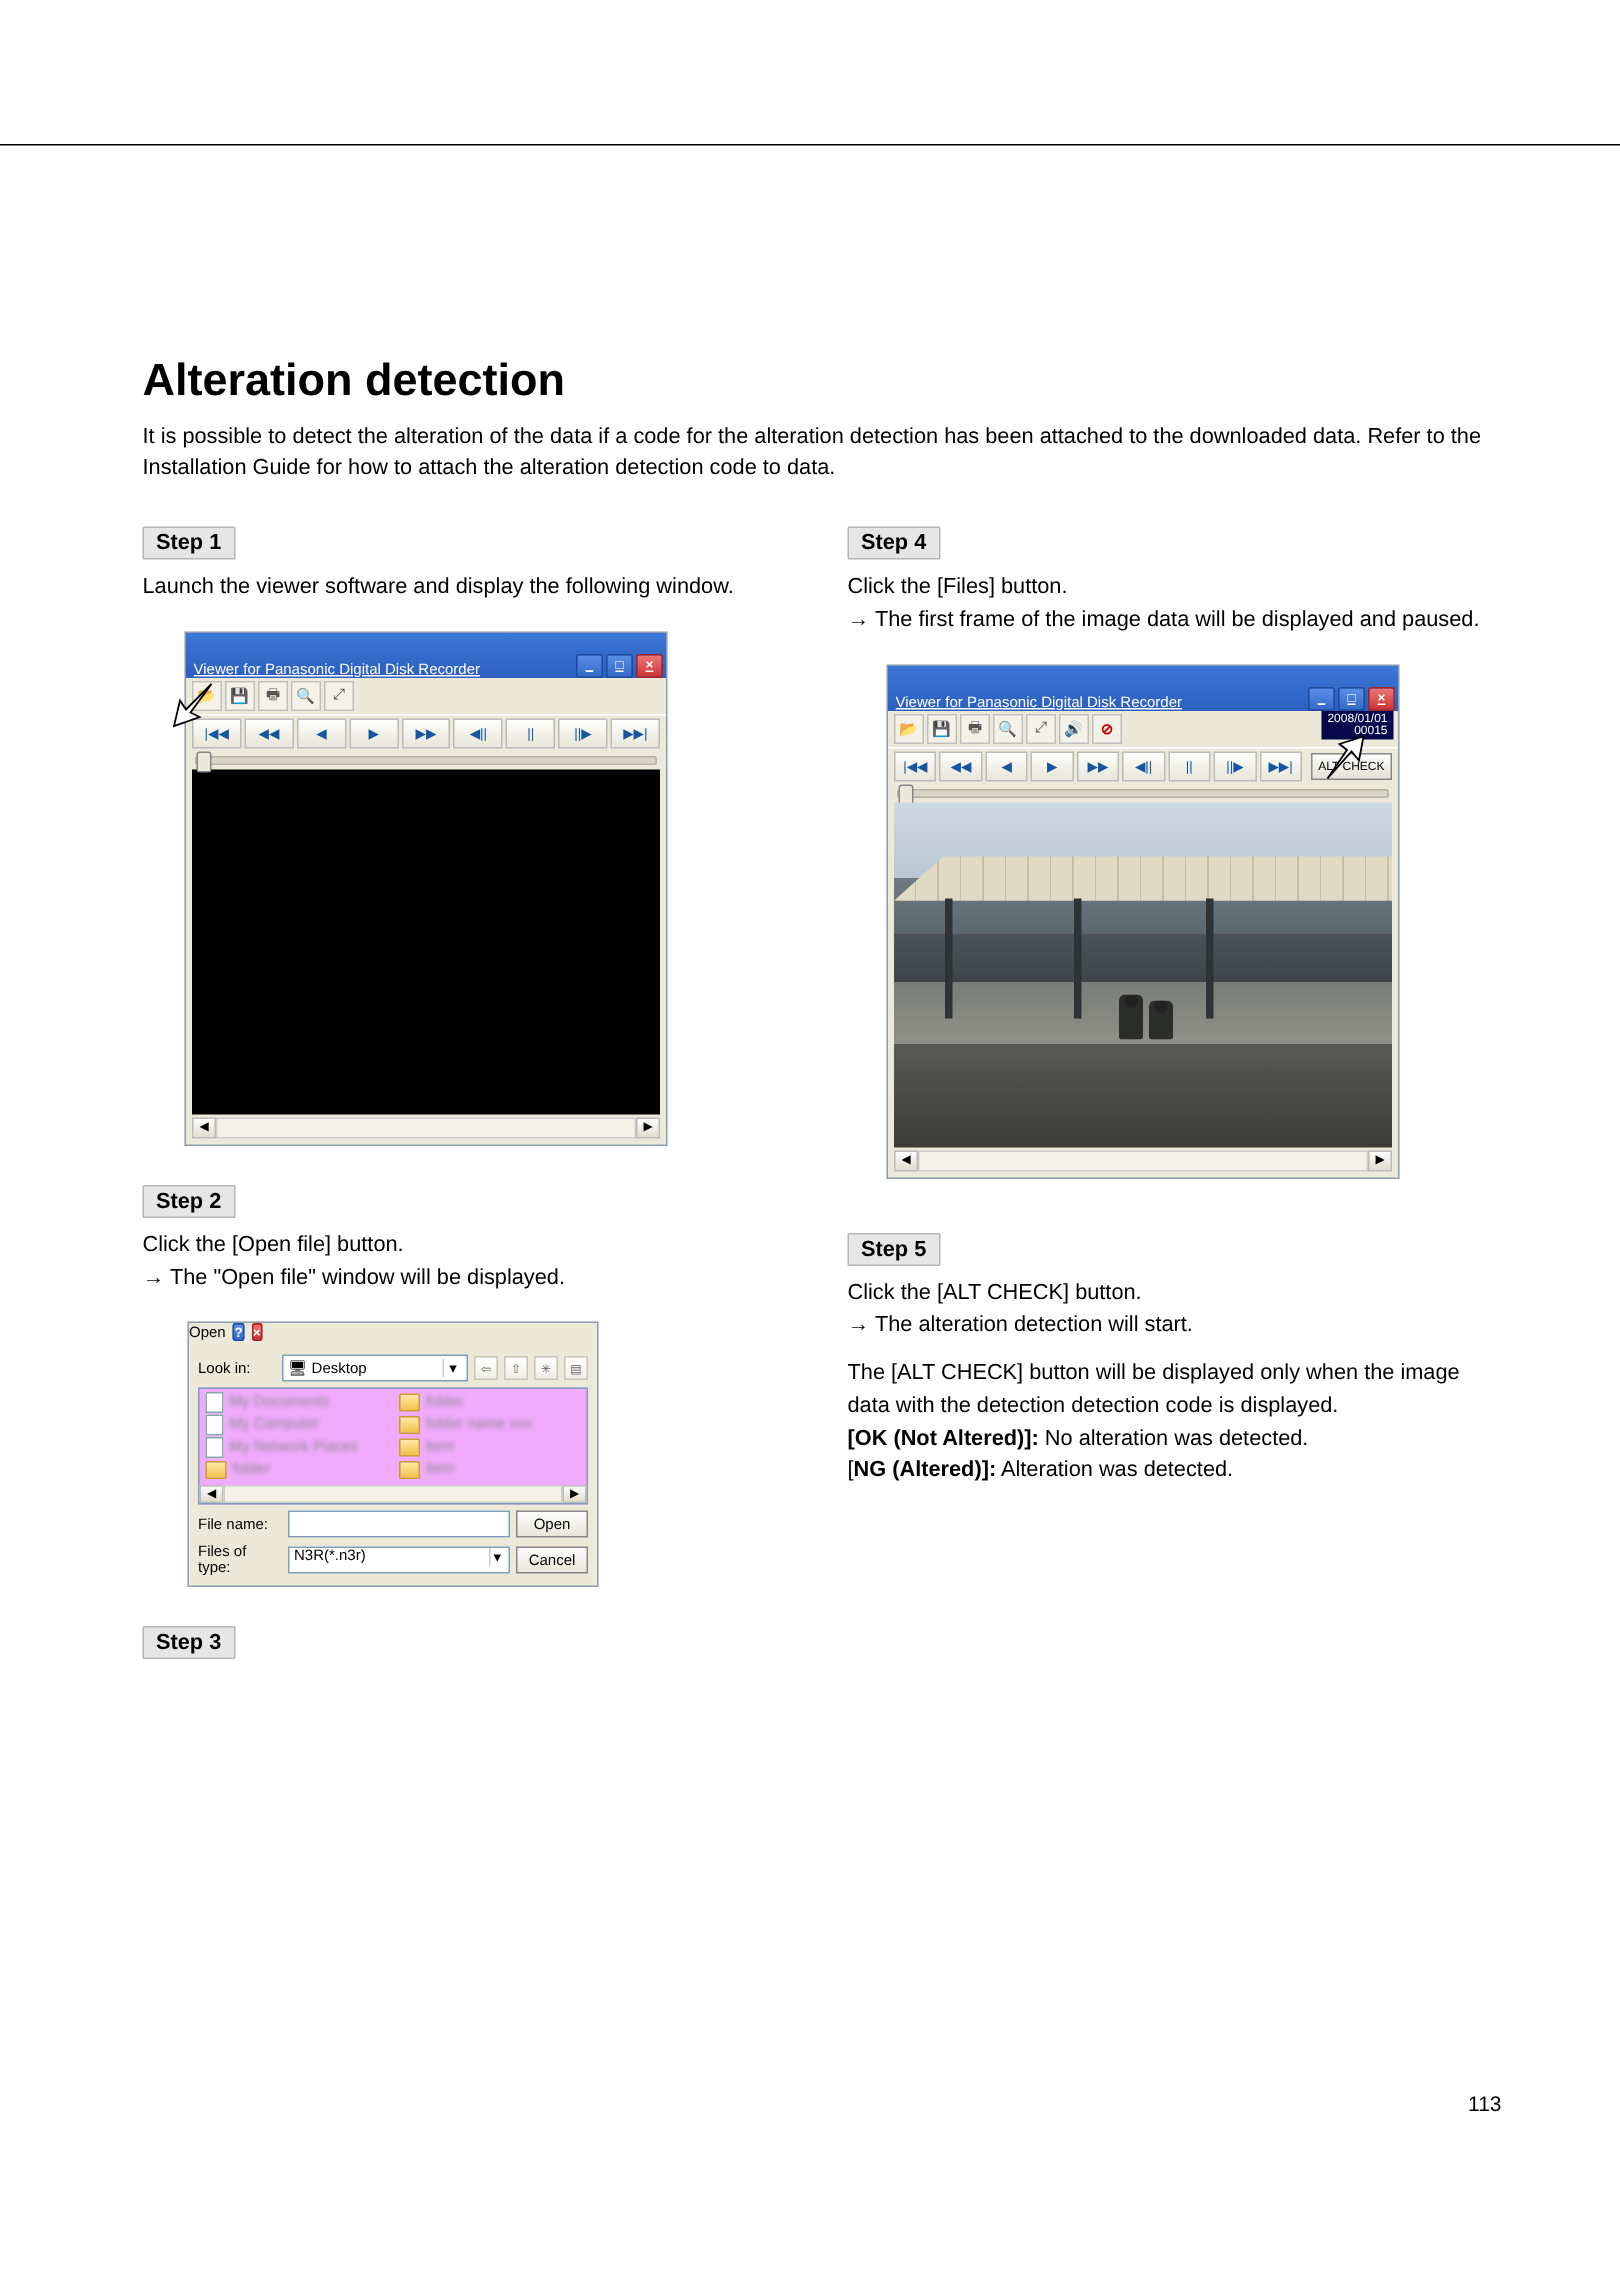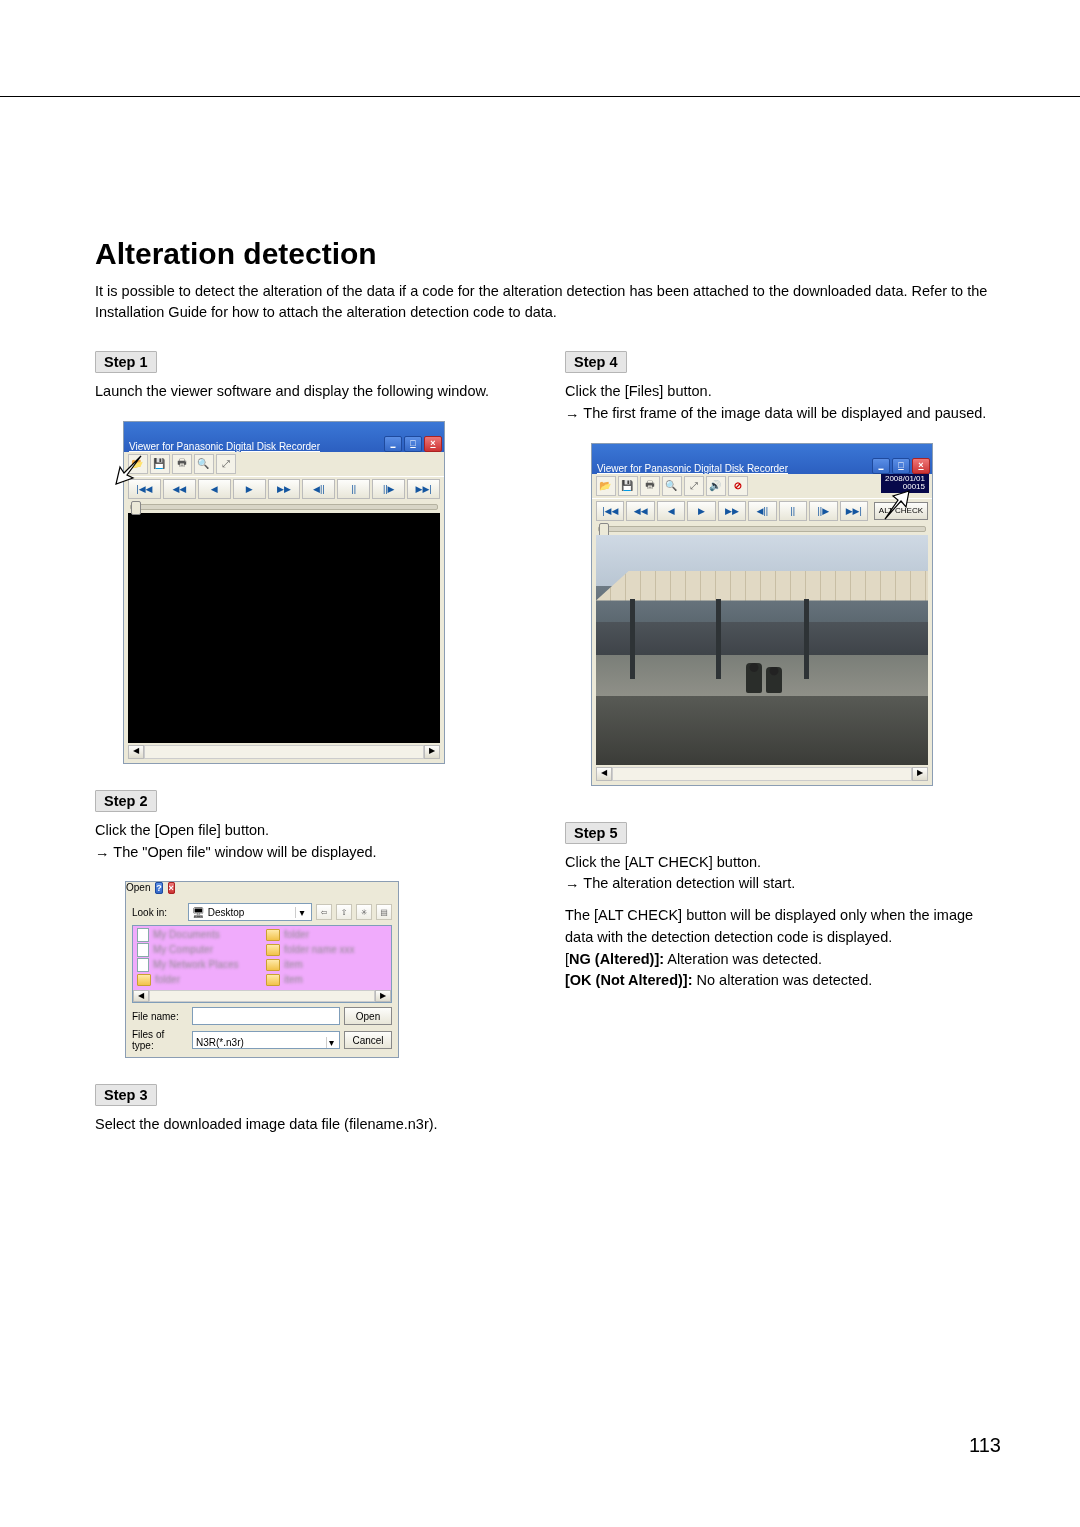--- a/index.html
+++ b/index.html
@@ -148,21 +148,21 @@
   }
   .info-overlay { position:absolute; top:0; right:3px; background:#07084a; color:#fff; font-size:8px; padding:1px 4px; text-align:right; line-height:1.1;}
   .altcheck-btn { margin-left:4px; width:52px; height:16px; border:1px solid #888; background:linear-gradient(#fdfdfb,#e4e2d4); font-size:8px; display:flex;align-items:center;justify-content:center;}
   .tb-icon.red { color:#c00; font-weight:bold; }
   .relbox { position:relative; }
   .callout {
     position:absolute; width:30px; height:34px;
   }
   .callout svg { width:100%; height:100%; }
 
-  .page-num { text-align:right; font-size:20px; margin-top:280px; padding-right:4px; }
+  .page-num { text-align:right; font-size:14px; margin-top:280px; padding-right:4px; }
 </style>
 </head>
 <body>
 
 <div class="page">
   <h2 class="section-title">Alteration detection</h2>
   <div class="intro">It is possible to detect the alteration of the data if a code for the alteration detection has been attached to the downloaded data. Refer to the Installation Guide for how to attach the alteration detection code to data.</div>
 
   <div class="cols">
 
@@ -282,31 +282,30 @@
                 <div class="sb-btn">▶</div>
               </div>
           </div>
           <div class="file-row">
             <label>File name:</label>
             <div class="file-input"></div>
             <button class="dlg-btn">Open</button>
           </div>
           <div class="file-row">
             <label>Files of type:</label>
-            <div class="file-input" style="display:flex;align-items:flex-end;">
+            <div class="file-input" style="display:flex;align-items:flex-start;">
               <span>N3R(*.n3r)</span>
               <span style="margin-left:auto;border-left:1px solid #ccc;padding:0 2px;">▾</span>
             </div>
             <button class="dlg-btn">Cancel</button>
           </div>
         </div>
       </div>
 
       <div class="step-hdr">Step 3</div>
-      <div class="step-body">Select the downloaded image data file (filename.n3r).</div>
     </div>
 
     <div class="col">
       <div class="step-hdr">Step 4</div>
       <div class="step-body">
         <div>Click the [Files] button.</div>
         <div class="arrow-line"><span>The first frame of the image data will be displayed and paused.</span></div>
       </div>
 
       
@@ -370,23 +369,23 @@
       </div>
 
       <div class="gap"></div>
       <div class="step-hdr">Step 5</div>
       <div class="step-body">
         <div>Click the [ALT CHECK] button.</div>
         <div class="arrow-line">The alteration detection will start.</div>
         <div class="gap"></div>
         <div>The [ALT CHECK] button will be displayed only when the image data with the detection detection code is displayed.</div>
         <div>
+          <b>[OK (Not Altered)]:</b><span> No alteration was detected.</span>
+        </div>
+        <div>
           <span>[</span><b>NG (Altered)]:</b><span> Alteration was detected.</span>
-        </div>
-        <div>
-          <b>[OK (Not Altered)]:</b><span> No alteration was detected.</span>
         </div>
       </div>
     </div>
   </div>
 
   <div class="page-num">113</div>
 </div>
 
 </body></html>

